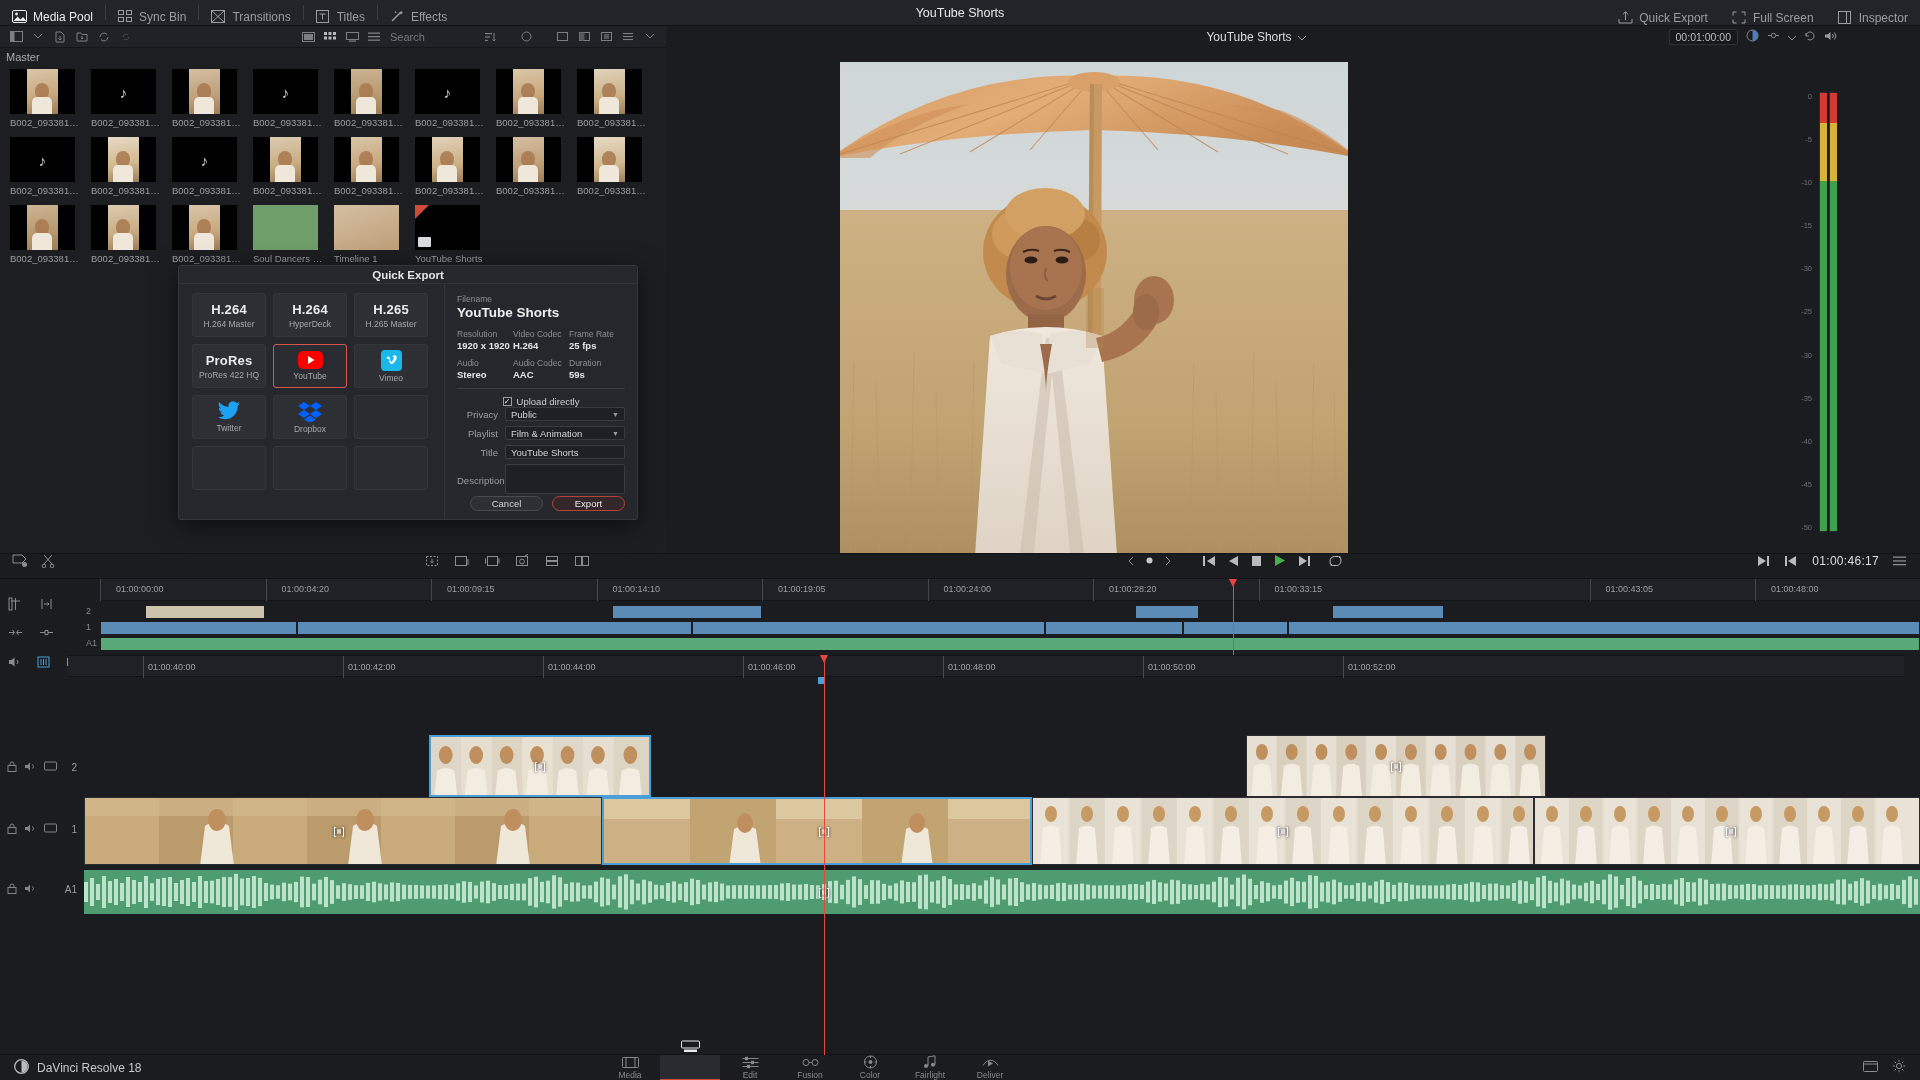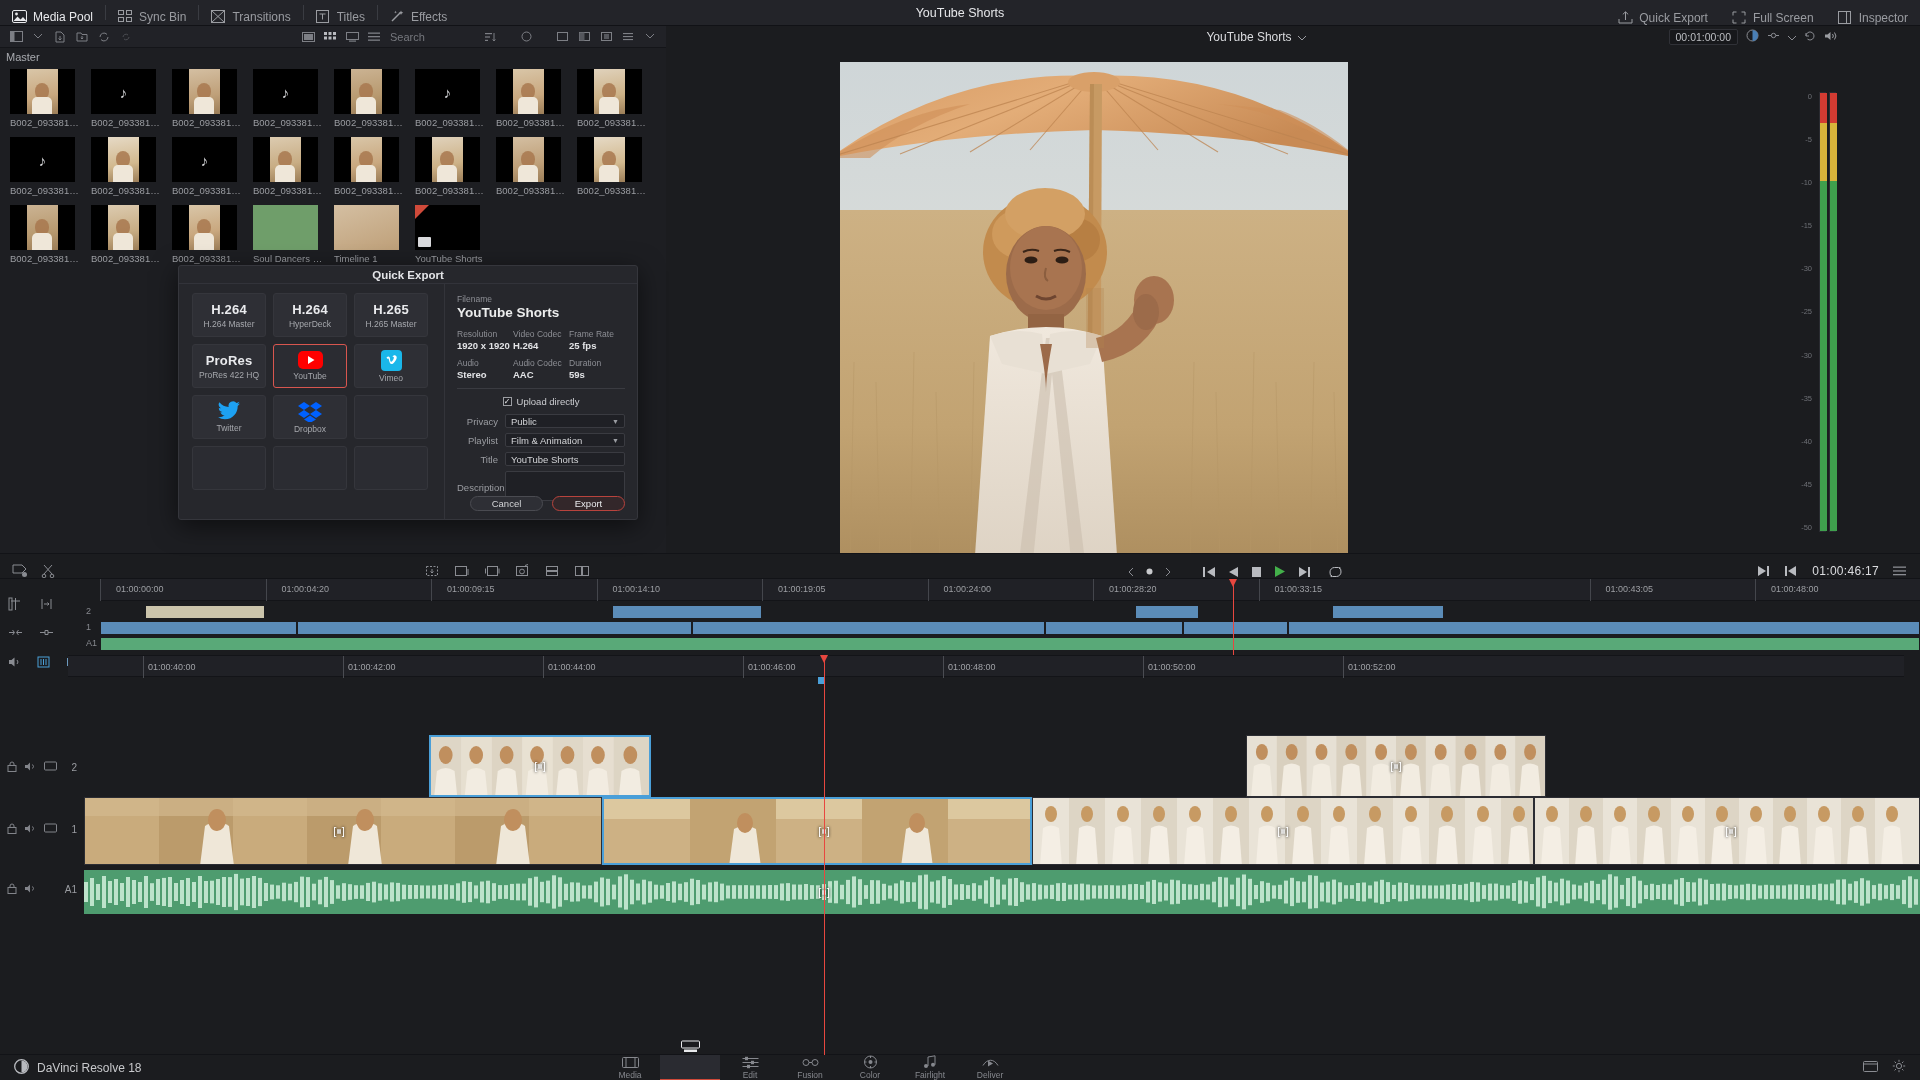--- a/index.html
+++ b/index.html
@@ -120,21 +120,21 @@
   }
   .meter-bar {
     position:absolute; top:18px; width:7px; height:440px;
     background:#121317; border:1px solid #2a2b31;
   }
 
   
   .transport {
     position:absolute; left:0; top:553px; width:1920px; height:26px;
     background:#1b1c1f; border-top:1px solid #121317; border-bottom:1px solid #121317;
-    display:flex; align-items:flex-end;
+    display:flex; align-items:flex-start;
   }
   .tr-left { display:flex; align-items:center; gap:14px; padding-left:12px; width:300px; }
   .tr-tools { display:flex; align-items:center; gap:14px; flex:1; justify-content:center; }
   .tr-center { display:flex; align-items:center; gap:10px; }
   .tr-right { display:flex; align-items:center; gap:14px; padding-right:14px; }
   .tr-tc { font-size:12px; color:#dcdde0; letter-spacing:.3px; }
   .icbtn { color:#8a8c92; display:flex; align-items:center; justify-content:center; }
   .icbtn.play { color:#43b04a; }
 
   
@@ -263,21 +263,21 @@
   .qe-meta { display:flex; gap:0; margin-top:9px; }
   .qe-meta-col { flex:1; }
   .qe-meta-val { font-size:9.5px; color:#e2e3e6; font-weight:bold; margin-top:1px; }
   .qe-divider { height:1px; background:#3a3b41; margin:8px 0 7px 0; }
   .qe-check { display:flex; align-items:center; gap:5px; justify-content:center; font-size:9.5px; color:#cccdd1; }
   .qe-box {
     width:9px; height:9px; border:1px solid #9c9ea3; background:#1f2025;
     display:flex; align-items:center; justify-content:center;
     color:#e8e9ec; font-size:8px; line-height:1;
   }
-  .qe-form { margin-top:7px; }
+  .qe-form { }
   .qe-row { display:flex; align-items:center; margin-bottom:5px; }
   .qe-row-lbl { width:48px; text-align:right; padding-right:7px; font-size:9.5px; color:#9b9da2; }
   .qe-select {
     flex:1; height:14px; background:#1f2025; border:1px solid #3a3b41; border-radius:2px;
     display:flex; align-items:center; padding:0 5px; font-size:9.5px; color:#d3d4d7;
     position:relative;
   }
   .qe-select .chev { position:absolute; right:5px; color:#9b9da2; font-size:7px; }
   .qe-input {
     flex:1; height:14px; background:#1f2025; border:1px solid #3a3b41; border-radius:2px;

